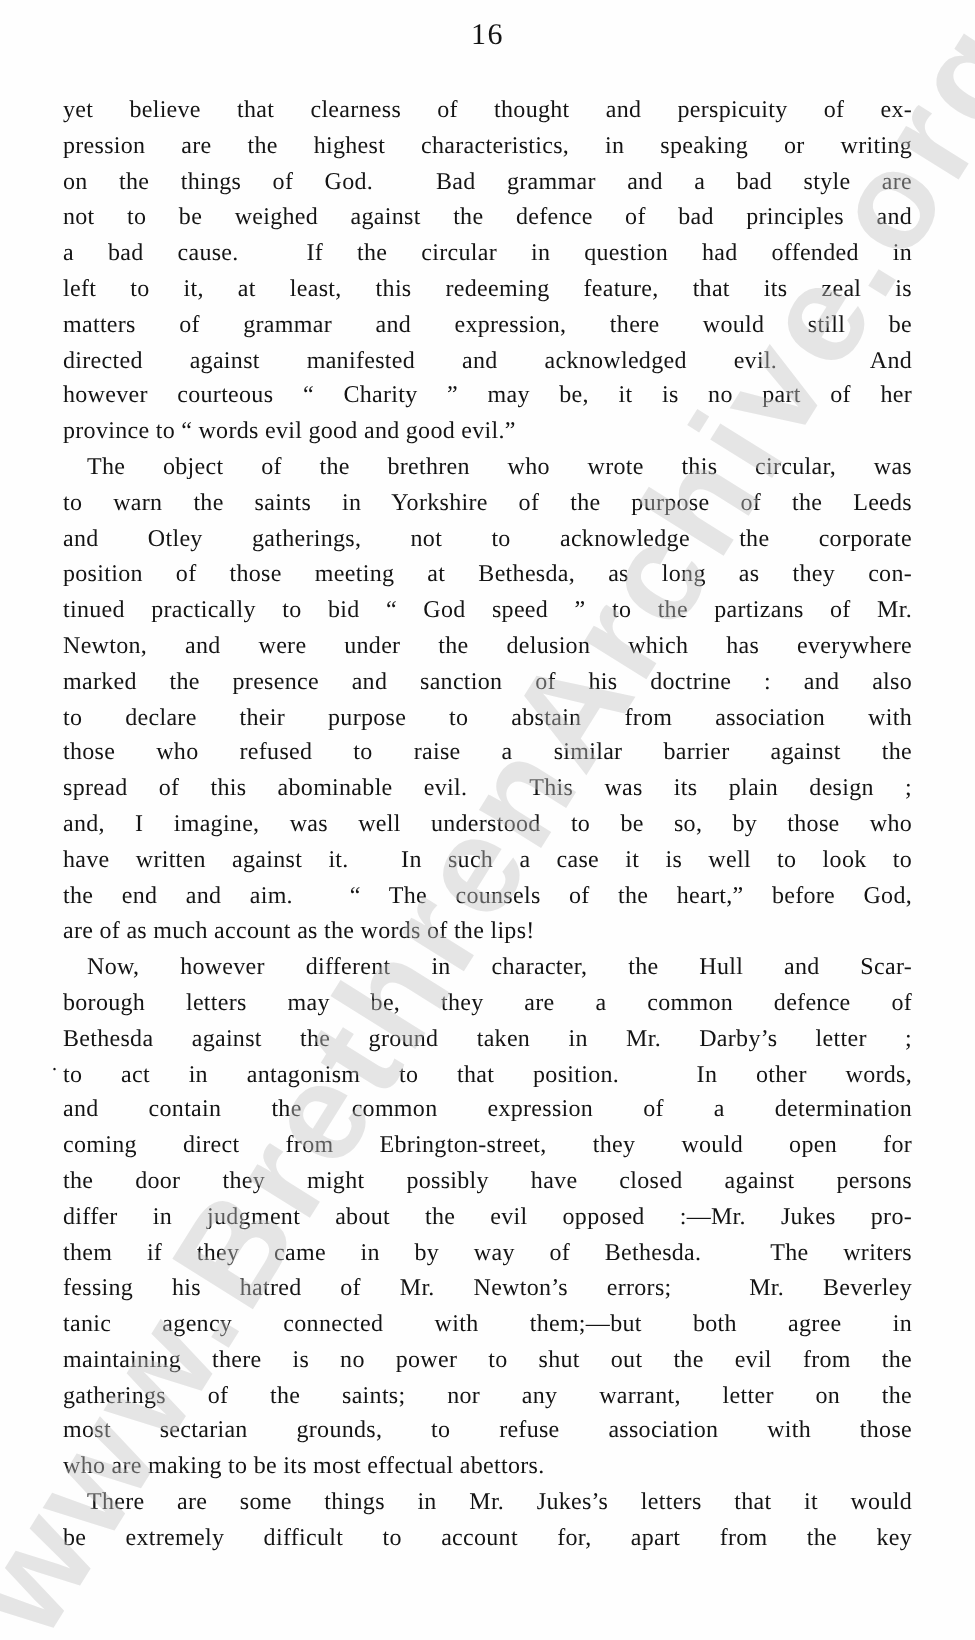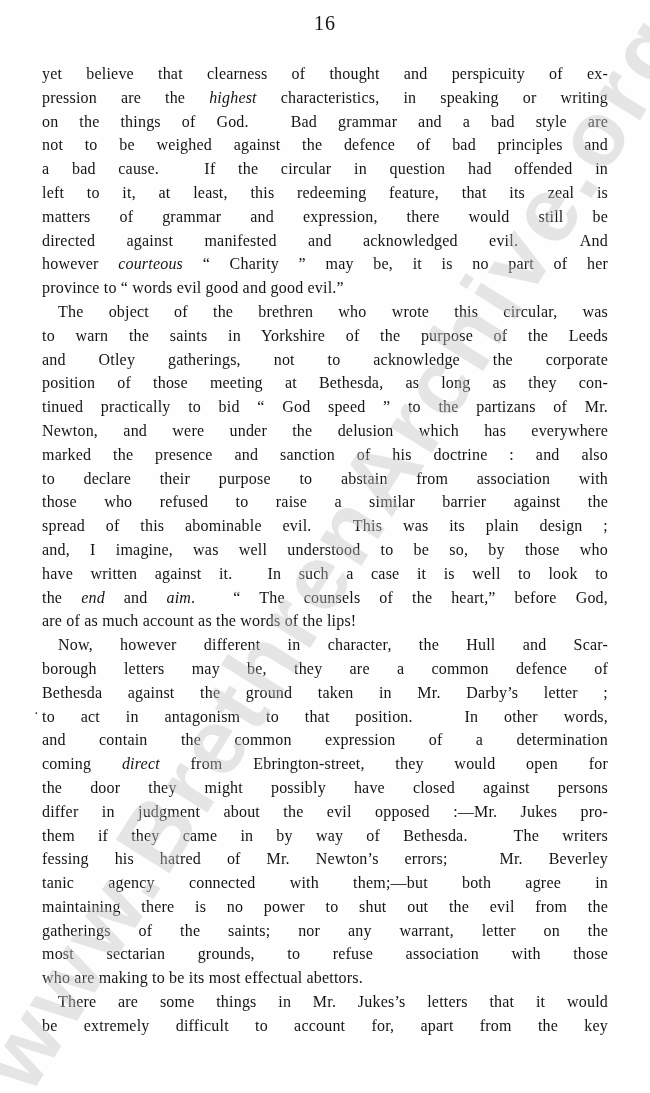--- a/index.html
+++ b/index.html
@@ -20,21 +20,21 @@
   }
   .paragraph{margin:0;padding:0;}
   .line{
     height:23.8px;line-height:23.8px;font-size:16px;
     text-align:justify;text-align-last:justify;
     white-space:pre-wrap;
     letter-spacing:0.2px;
   }
   .line.flushleft{text-align-last:left;}
   .line.indent{padding-left:16px;font-family:Liberation Serif, serif;}
-  .it{font-style:italic;}
+  .it{}
   .watermark{
     position:absolute;left:340px;top:555px;width:1400px;height:120px;
     margin-left:-700px;margin-top:-60px;
     transform:rotate(-58deg);
     text-align:center;
     font-family:"Liberation Sans", sans-serif;
     font-weight:bold;font-size:92px;letter-spacing:5px;
     pointer-events:none;z-index:3;
     white-space:nowrap;
   }

